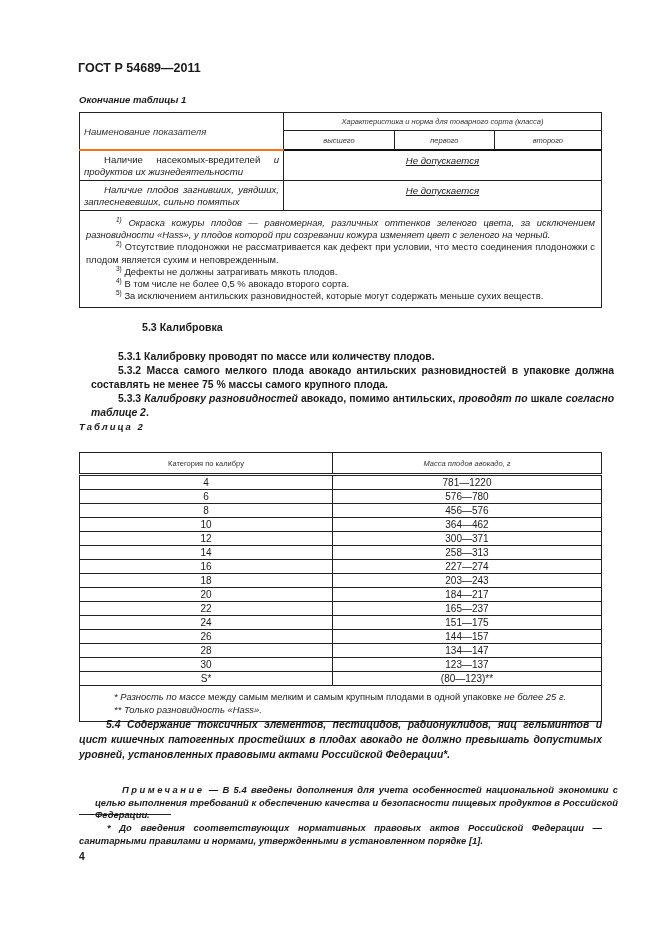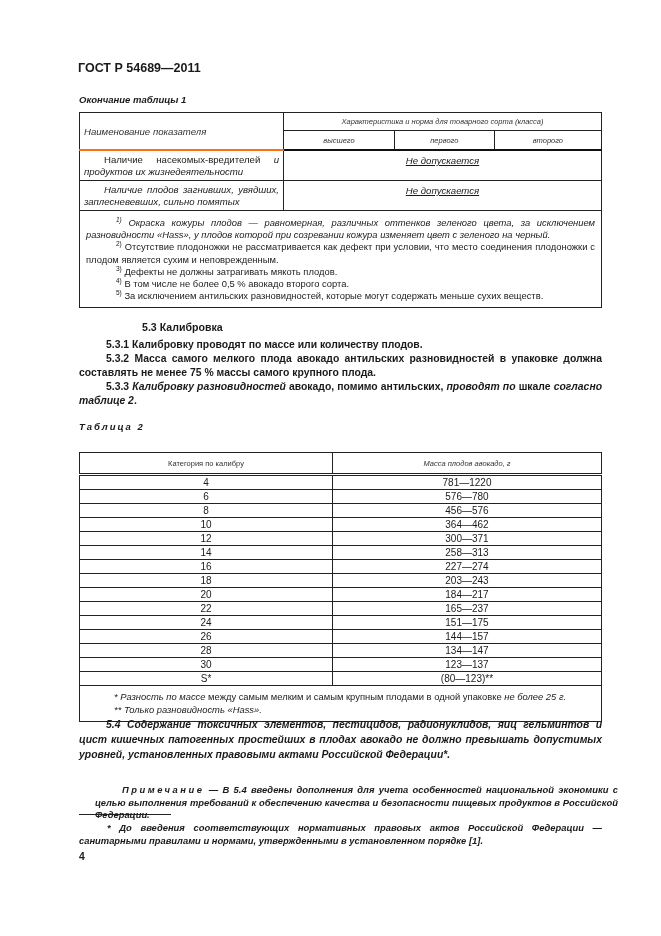--- a/index.html
+++ b/index.html
@@ -22,21 +22,21 @@
   #t1 .rowname { width: 195px; padding: 3px 4px 2px 4px; line-height: 12px; font-size: 9.6px; text-align: justify; text-align-last: left; }
   #t1 .rowname .ind { text-indent: 20px; display: block; }
   #t1 .val { font-size: 9.6px; font-style: italic; text-align: center; vertical-align: top; padding-top: 4px; text-decoration: underline; }
   #t1 .notes { padding: 6px 6px 5px 6px; font-size: 9.4px; line-height: 12.2px; }
   #t1 .notes p { margin: 0; text-indent: 30px; text-align: justify; }
   #t1 .notes p.it { font-style: italic; }
   sup { font-size: 6.5px; vertical-align: super; line-height: 0; }
 
   .sec { font-size: 10.4px; line-height: 13.5px; }
   .sec-h { left: 106px; top: 321px; font-weight: bold; font-size: 10.6px; margin-left: 36px; }
-  .p { left: 79px; width: 523px; text-align: justify; text-indent: 27px; margin: 0; }
+  .p { left: 79px; width: 523px; text-align: justify; text-indent: 27px; margin: 12px; }
   .p .i { font-style: italic; }
 
   
   #t2 { left: 79px; top: 440px; width: 523px; margin-top: 12px; }
   #t2 td { text-align: center; font-size: 10px; height: 13px; line-height: 13px; }
   #t2 .hd td { height: 20px; font-size: 7.5px; color: #333; border-bottom: 3px double #222; }
   #t2 .hd td.it { font-style: italic; }
   #t2 .c1 { width: 252px; }
   #t2 .fn { text-align: left; padding: 4px 6px 5px 34px; font-size: 9.4px; line-height: 13px; font-style: italic; height: auto; }
   #t2 .fn .n { font-style: normal; }

